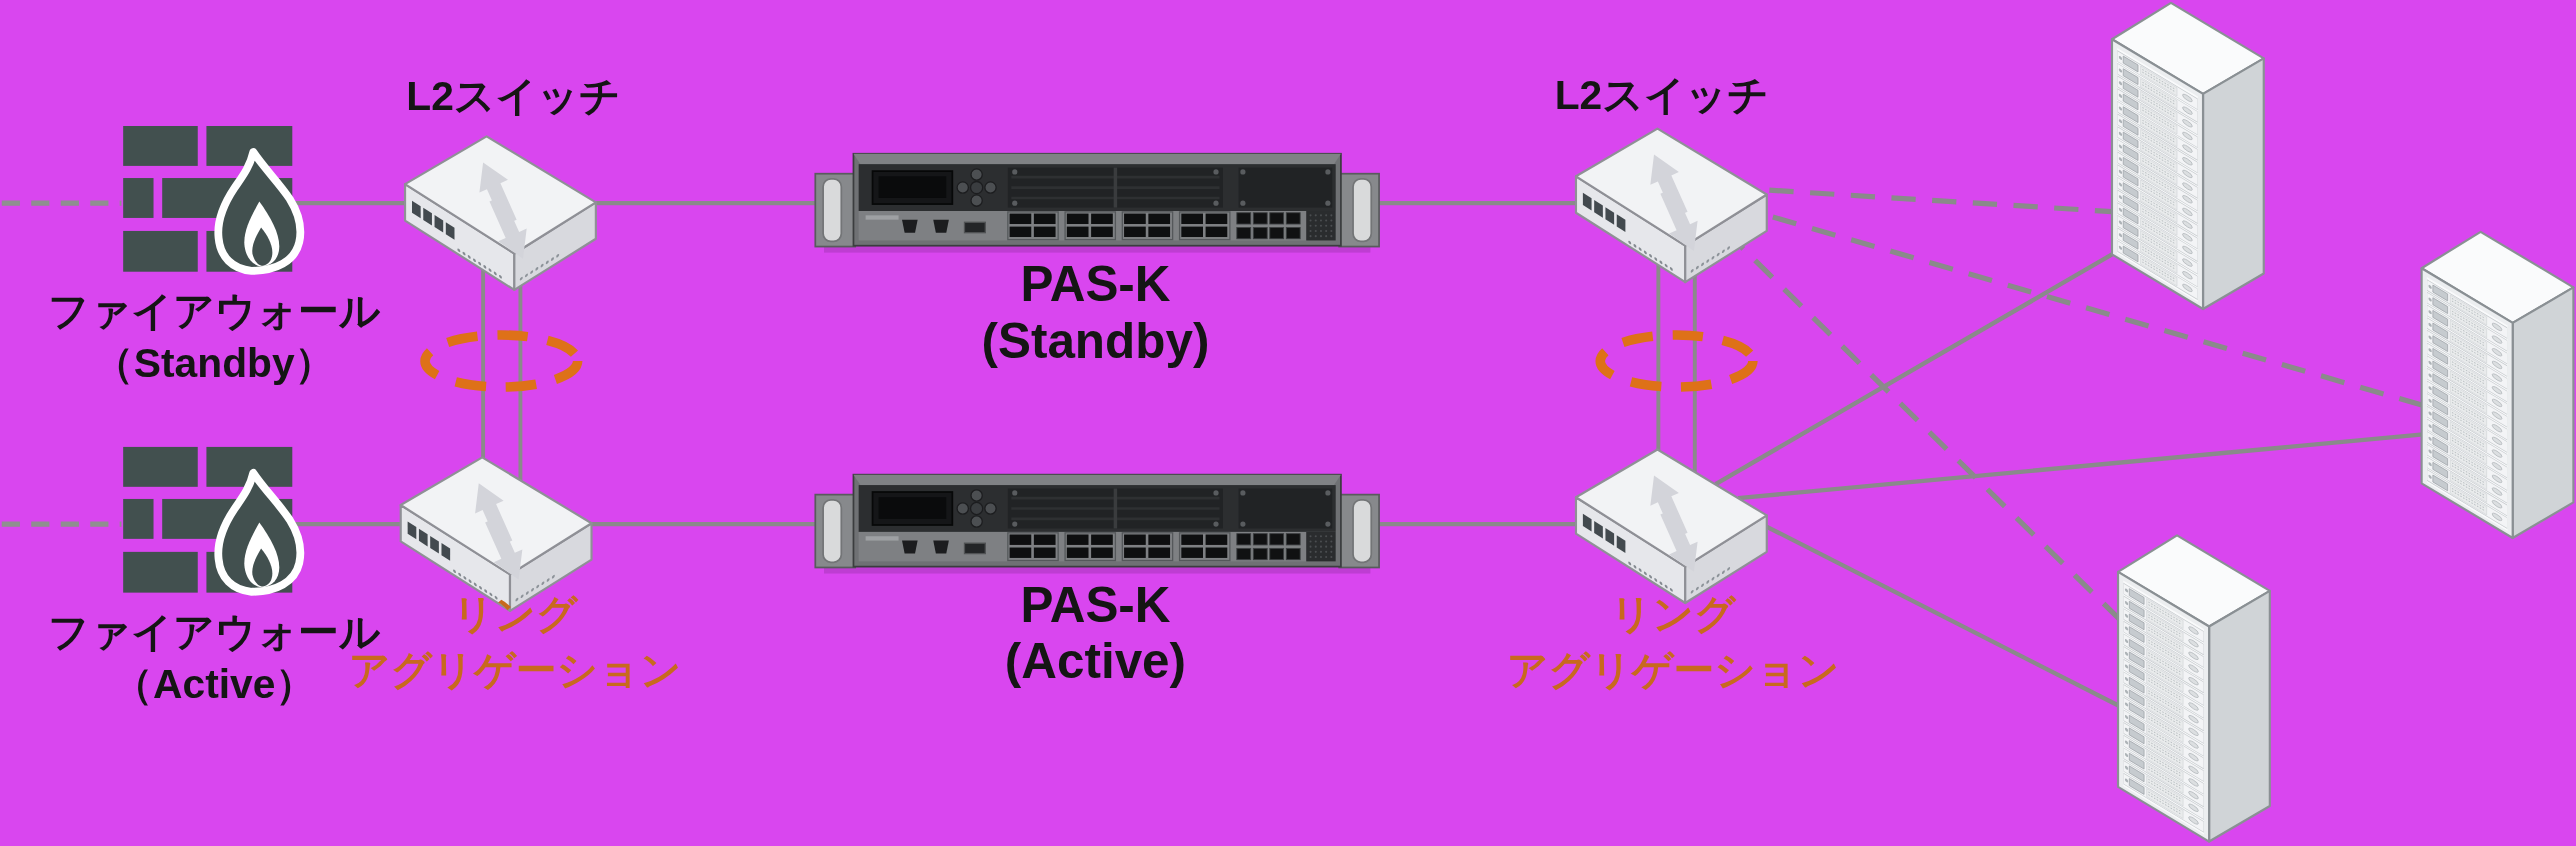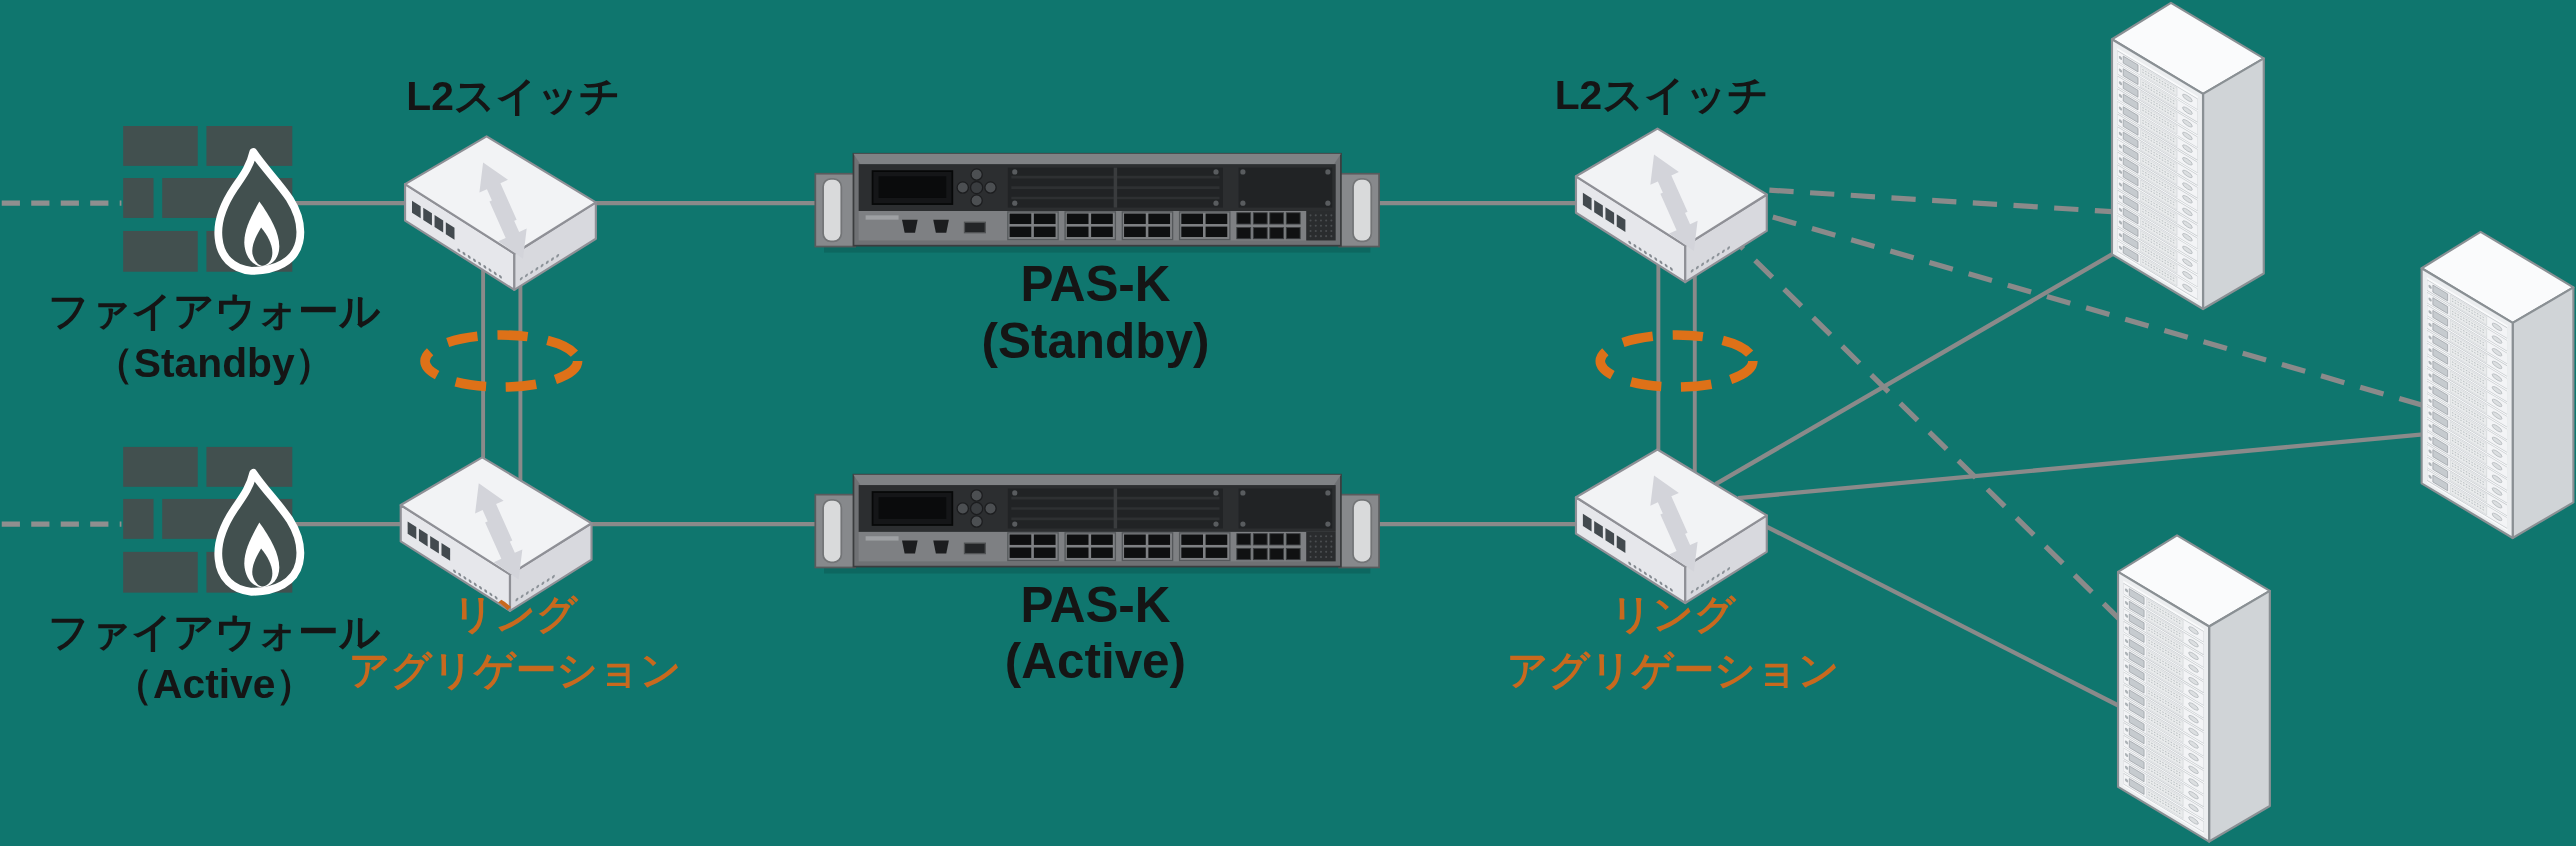--- a/index.html
+++ b/index.html
@@ -1,16 +1,16 @@
 <!DOCTYPE html>
 <html style="font-size:14px"><head>
 <meta charset="utf-8">
 <style>
   html,body{margin:0;padding:0;background:#ffffff;}
-  .stage{width:2576px;height:847px;position:relative;background:#0f766e;overflow:hidden;}
+  .stage{width:2576px;height:847px;position:relative;background:#d946ef;overflow:hidden;}
   svg{display:block;}
   text{font-family:"Liberation Sans","DejaVu Sans",sans-serif;fill:#151515;}
   .jp{font-size:47px;font-weight:600;}
   .dev{font-size:57px;font-weight:700;}
   .orange{fill:#C8691E;font-size:47px;font-weight:600;}
   .line{stroke:#8a8a8a;stroke-width:5;fill:none;}
   .dashline{stroke:#8a8a8a;stroke-width:6;fill:none;stroke-dasharray:28 19;}
   .stub{stroke:#8f8f8f;stroke-width:6;fill:none;stroke-dasharray:21 13;}
   .ringlink{stroke:#8a8a8a;stroke-width:4.5;fill:none;}
   .ellipse-ring{stroke:#DE7118;stroke-width:11;fill:none;stroke-dasharray:35 23;}

